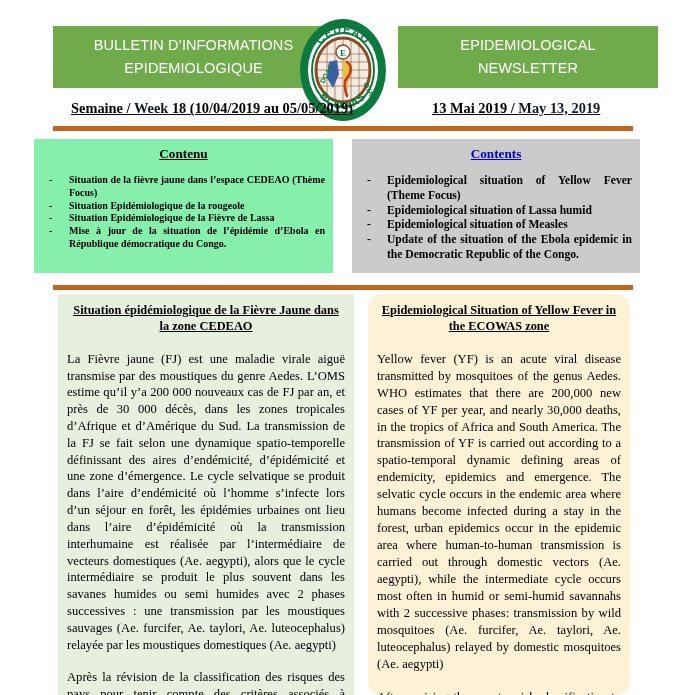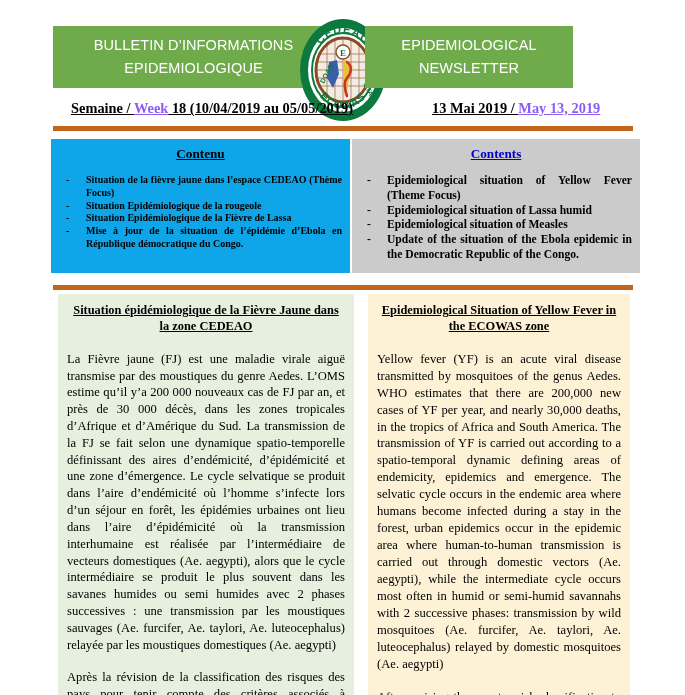--- a/index.html
+++ b/index.html
@@ -38,22 +38,22 @@
     justify-content: center;
     line-height: 1.62;
     height: 62px;
     box-sizing: border-box;
   }
   .banner-fr {
     left: 53px;
     width: 281px;
   }
   .banner-en {
-    left: 365px;
-    width: 208px;
+    left: 398px;
+    width: 260px;
   }
   .banner span { display: block; white-space: nowrap; }
 
   
   .logo-wrap {
     position: absolute;
     left: 299px;
     top: -8px;
     width: 88px;
     height: 104px;
@@ -74,21 +74,21 @@
     position: absolute;
     left: 71px;
     white-space: nowrap;
   }
   .date-en {
     position: absolute;
     left: 432px;
     white-space: nowrap;
   }
   .u { text-decoration: underline; }
-  .blue { color: #8b5cf6; text-decoration: underline; }
+  .blue { color: #0f172a; text-decoration: underline; }
 
   
   .orange-rule {
     position: absolute;
     left: 53px;
     top: 126px;
     width: 580px;
     height: 5px;
     background: #c2651c;
   }
@@ -102,24 +102,24 @@
   }
 
   
   .contents-box {
     position: absolute;
     top: 139px;
     box-sizing: border-box;
     padding: 6px 8px 8px 8px;
   }
   .contents-fr {
-    left: 51px;
+    left: 34px;
     width: 299px;
     height: 134px;
-    background: #0ea5e9;
+    background: #86efac;
   }
   .contents-en {
     left: 352px;
     width: 288px;
     height: 134px;
     background: #cbcbcb;
   }
   .contents-title {
     text-align: center;
     font-size: 13.2px;
@@ -163,20 +163,21 @@
     left: 58px;
     width: 296px;
     height: 401px;
     background: #e7efde;
   }
   .article-en {
     left: 368px;
     width: 262px;
     height: 401px;
     background: #fdf2d6;
+    border-radius: 14px;
   }
   .article-title {
     text-align: center;
     font-size: 12.4px;
     font-weight: bold;
     text-decoration: underline;
     line-height: 1.32;
     margin: 0 0 7px 0;
   }
   .article p {

